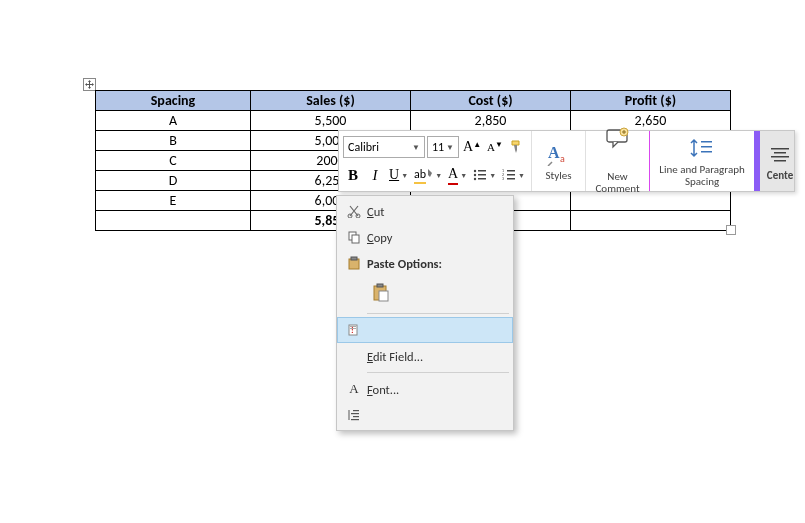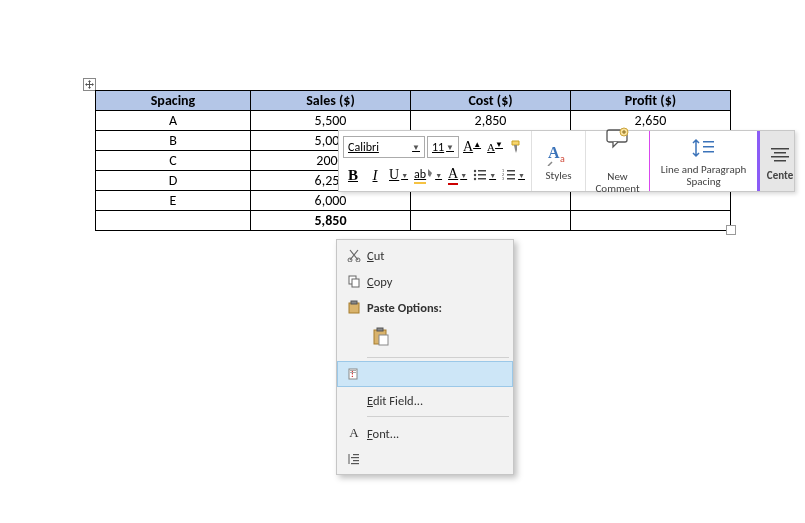--- a/index.html
+++ b/index.html
@@ -75,21 +75,20 @@
     box-shadow: 2px 2px 4px rgba(0,0,0,0.15);
     display: flex;
     align-items: stretch;
   }
   .mt-section {
     display: flex;
     flex-direction: column;
     border-right: 1px solid #e0e0e0;
     padding: 2px 4px 2px 4px;
     justify-content: center;
-    text-decoration: underline;
   }
   .mt-row { display: flex; align-items: center; gap: 2px; height: 28px;}
   .mt-font-name {
     width: 82px; height: 22px;
     border: 1px solid #ababab;
     font-size: 12px; padding: 0 4px;
     display: flex; align-items: center; justify-content: space-between;
     background: #fff;
   }
   .mt-font-size {
@@ -131,21 +130,20 @@
     position: absolute;
     left: 336px;
     top: 195px;
     width: 178px;
     background: #f2f2f2;
     border: 1px solid #c6c6c6;
     box-shadow: 3px 3px 6px rgba(0,0,0,0.25);
     padding: 2px 0;
     font-size: 12.5px;
     color: #333;
-    margin-top: 44px;
   }
   .ctx-item {
     display:flex; align-items:center;
     height: 26px;
     padding: 0 10px 0 4px;
     cursor: default;
   }
   .ctx-item.hover { background: #cde6f7; border: 1px solid #9bc8e8; height:26px; padding: 0 9px 0 3px;}
   .ctx-icon { width: 26px; display:flex; align-items:center; justify-content:center;}
   .ctx-lbl { flex:1; }
@@ -315,21 +313,21 @@
           <path d="M8 15 L8 20 L13 15" fill="#fff" stroke="#555" stroke-width="1.3"></path>
           <circle cx="19" cy="5" r="4" fill="#fae29c" stroke="#caa33e"></circle>
           <path d="M19 3v4M17 5h4" stroke="#8a6d1f" stroke-width="1"></path>
         </svg>
     </div>
     <div class="lbl">
       <span>New</span><br><span>Comment</span>
     </div>
   </div>
 
-  <div class="mt-big" style="border-right:3px solid #8b5cf6; width:110px;">
+  <div class="mt-big" style="border-right:6px solid #8b5cf6; width:110px;">
     <div class="mt-icon-lg">
       <svg width="26" height="24">
         <path d="M5 4 L5 20 M2 7 L5 4 L8 7 M2 17 L5 20 L8 17" stroke="#3b73b9" stroke-width="1.5" fill="none"></path>
         <rect x="12" y="5" width="11" height="1.5" fill="#3b73b9"></rect>
         <rect x="12" y="10" width="11" height="1.5" fill="#3b73b9"></rect>
         <rect x="12" y="15" width="11" height="1.5" fill="#3b73b9"></rect>
       </svg>
     </div>
     <div class="lbl">
       <span>Line and Paragraph</span><br><span>Spacing</span>

